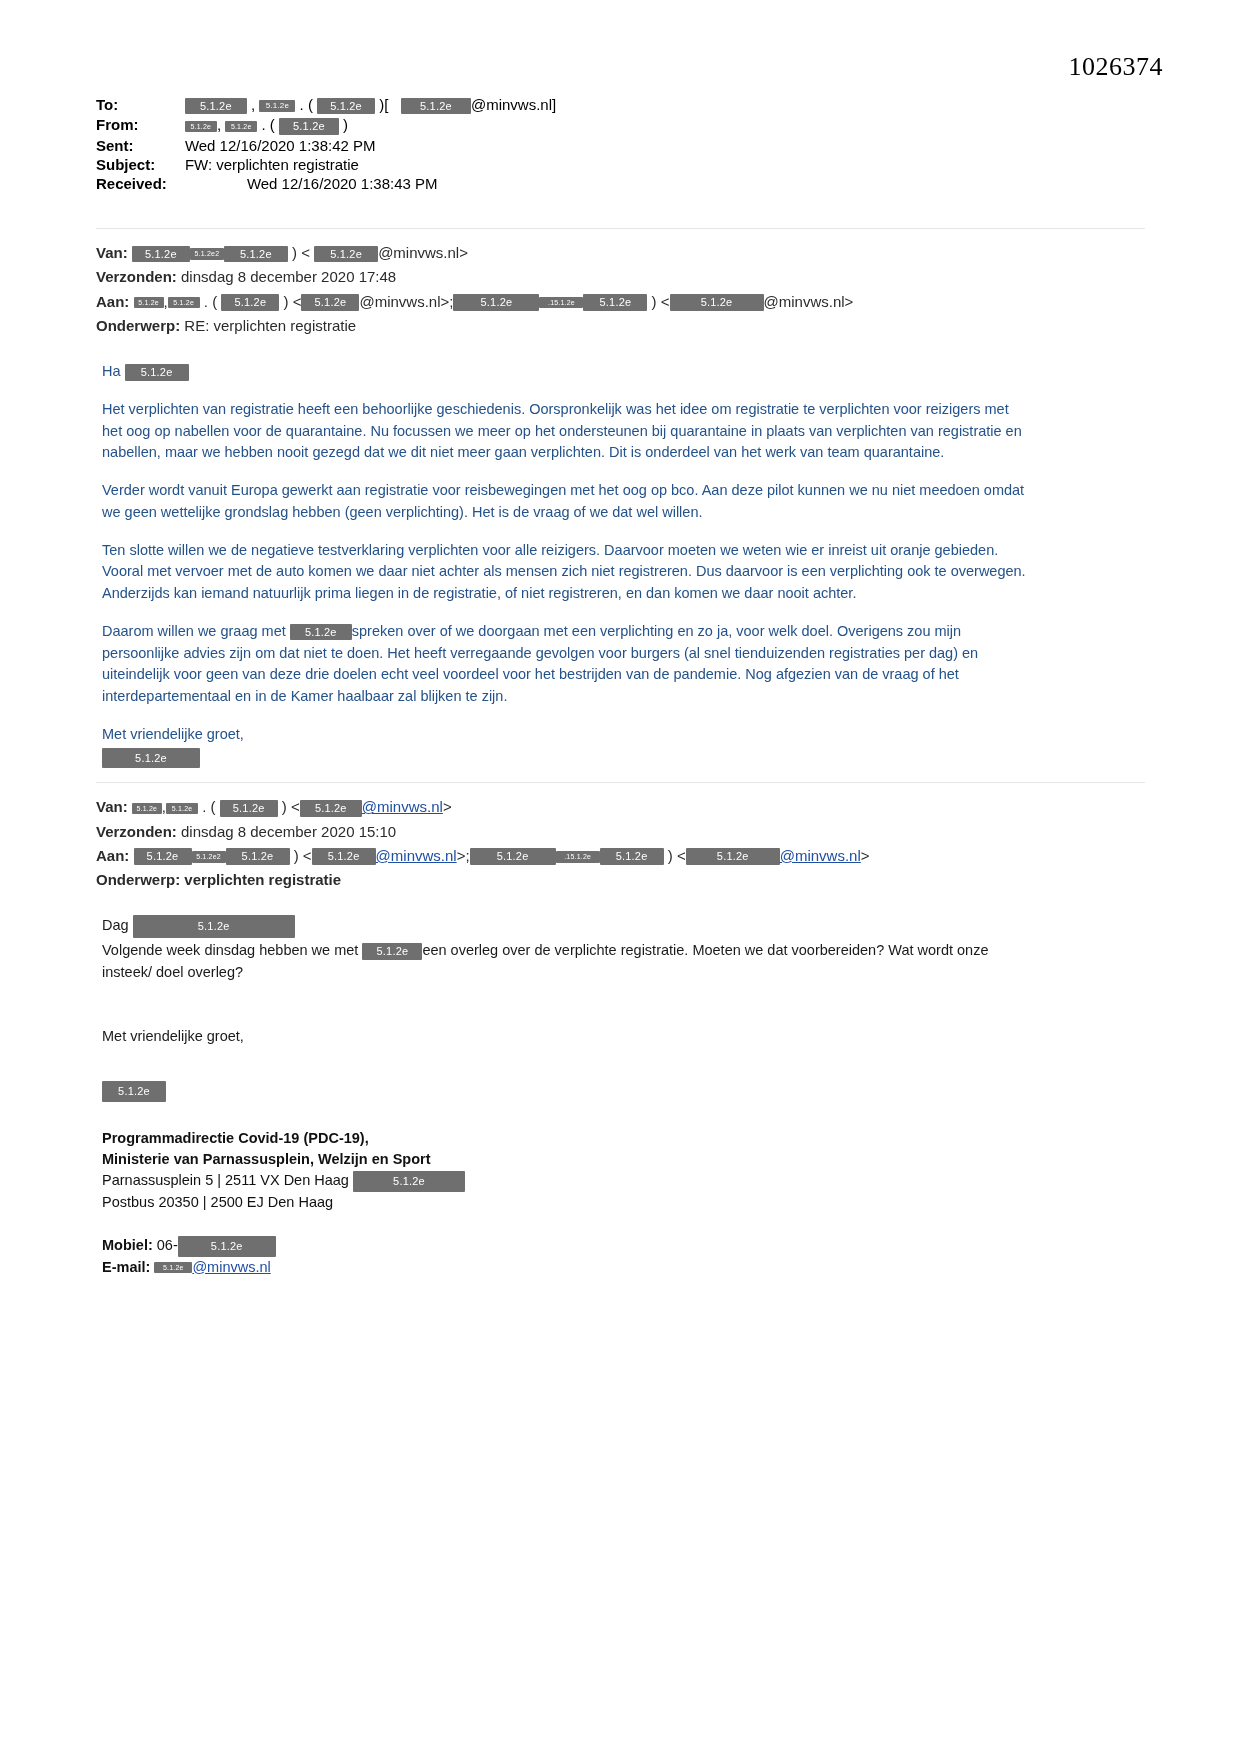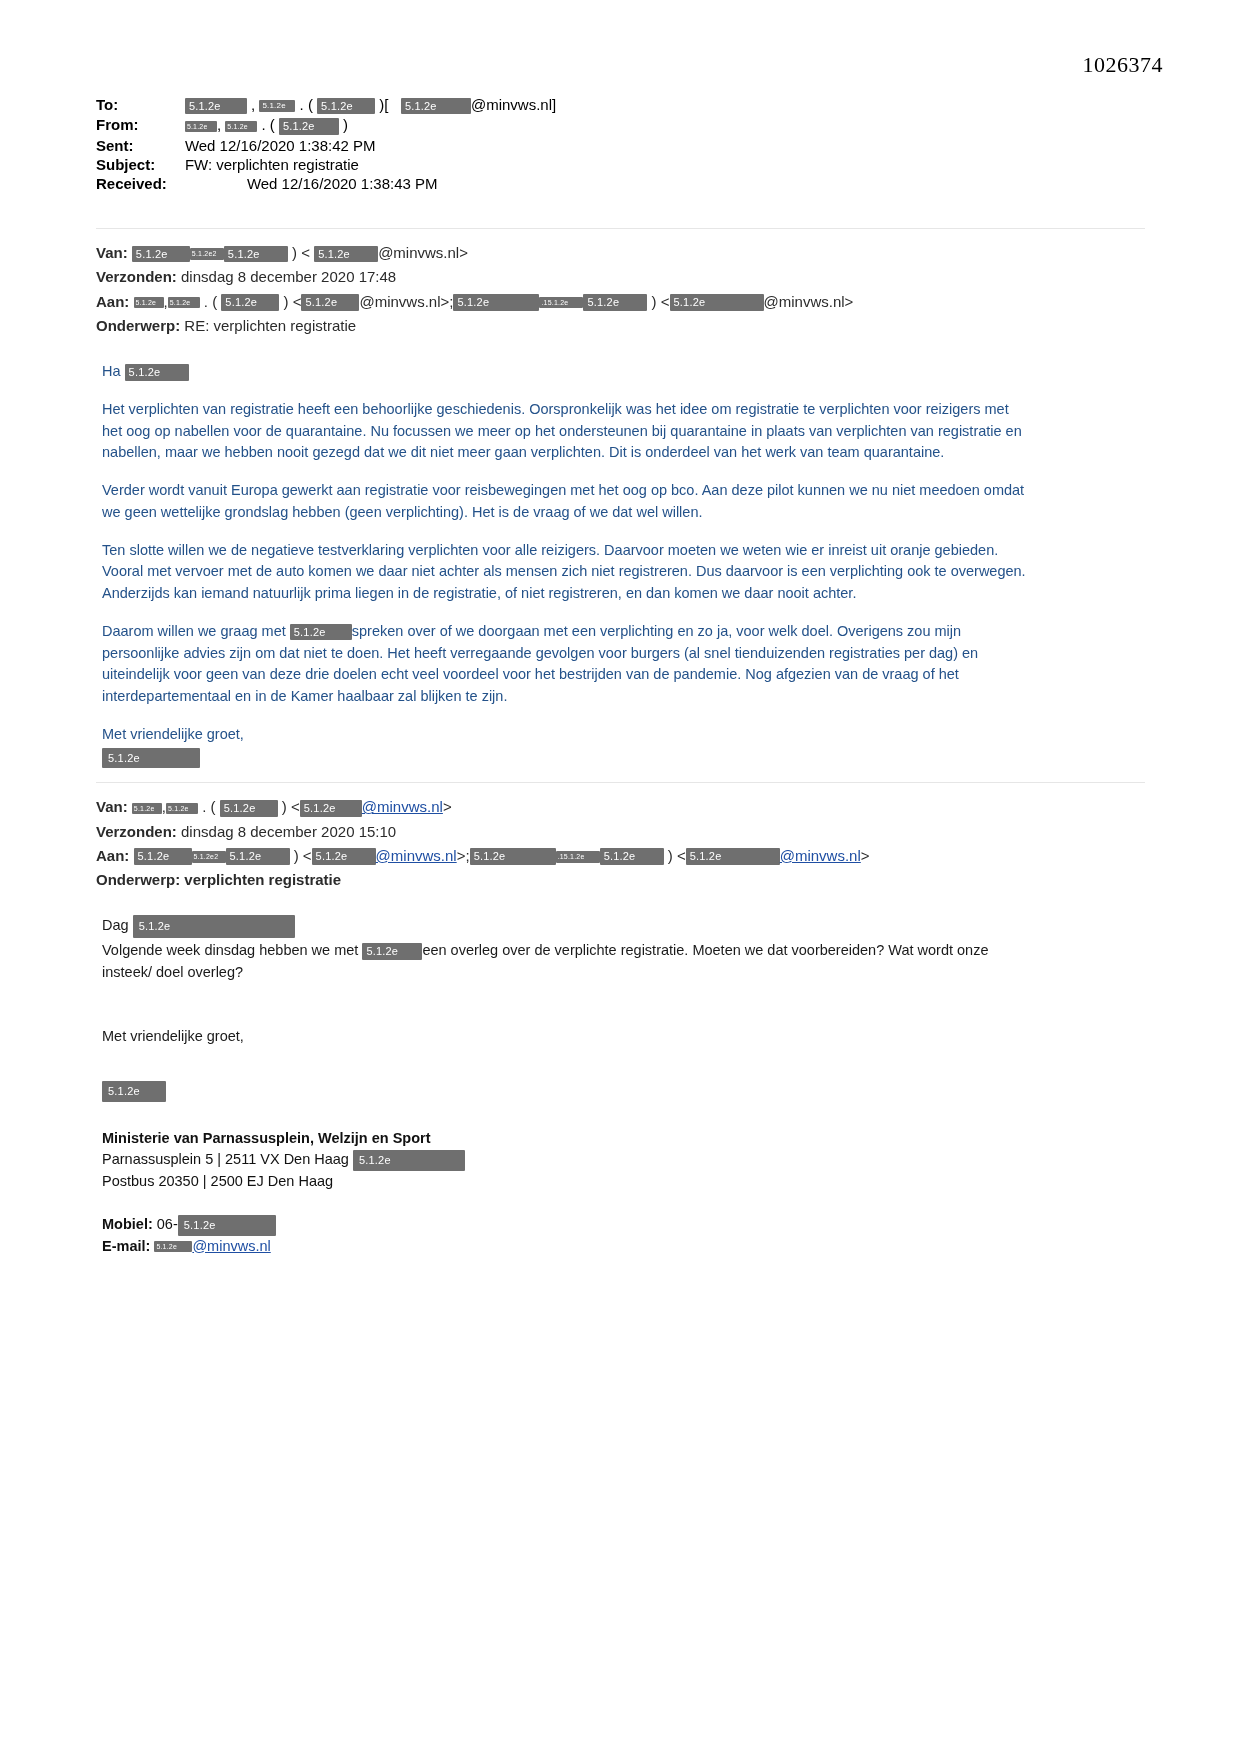--- a/index.html
+++ b/index.html
@@ -18,34 +18,34 @@
     position: relative;
     width: 1241px;
     height: 1754px;
     background: #fff;
     box-sizing: border-box;
   }
   .doc-number {
     position: absolute;
     top: 52px;
     right: 78px;
-    font-size: 22px;
+    font-size: 26px;
     font-family: "Liberation Serif", serif;
     color: #000;
     letter-spacing: 0.5px;
   }
 
   
   .redact {
     display: inline-block;
     background: #6f6f6f;
     color: #ffffff;
     font-size: 11px;
     font-family: "Liberation Sans", sans-serif;
-    text-align: left;
+    text-align: center;
     line-height: 1.35;
     vertical-align: middle;
     padding: 1px 4px;
     border-radius: 1px;
     white-space: nowrap;
     letter-spacing: 0.2px;
   }
   .redact.sm { font-size: 8px; padding: 1px 3px; }
   .redact.xs { font-size: 7px; padding: 1px 2px; }
 
@@ -242,20 +242,21 @@
 
       <div class="para dark greet" style="margin-bottom:8px">Met vriendelijke groet,</div>
 
       <div class="spacer-md"></div>
 
       <div class="greet" style="padding-left:6px;margin-bottom:26px">
         <span class="redact" style="width:52px;padding:3px 6px">5.1.2e</span>
       </div>
 
       <div class="sig-block">
+        <div class="b">Programmadirectie Covid-19 (PDC-19),</div>
         <div class="b">Ministerie van Parnassusplein, Welzijn en Sport</div>
         <div>
           <span>Parnassusplein 5 | 2511 VX Den Haag</span>
           <span class="redact" style="width:100px;padding:3px 6px">5.1.2e</span>
         </div>
         <div>Postbus 20350 | 2500 EJ Den Haag</div>
         <div style="height:22px"></div>
         <div>
           <span class="b">Mobiel:</span>
           <span>06-</span><span class="redact" style="width:86px;padding:3px 6px">5.1.2e</span>

